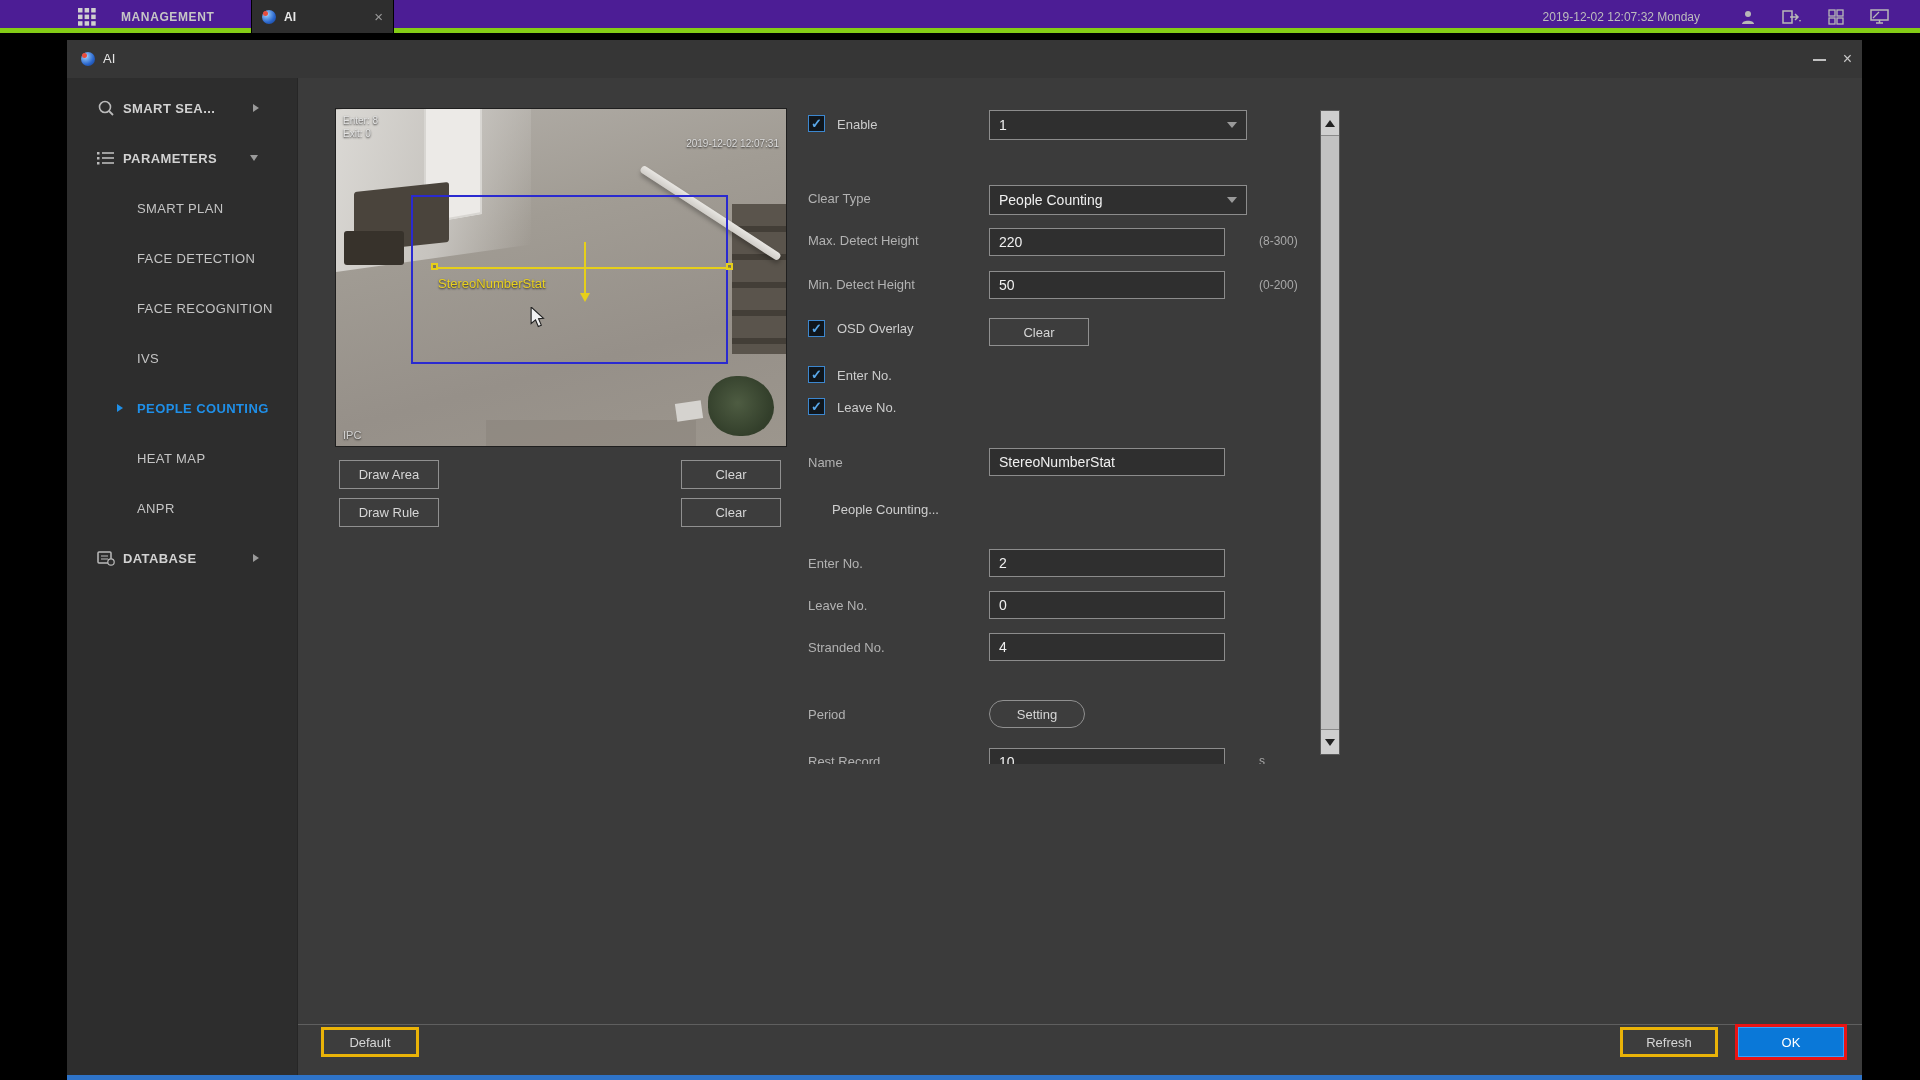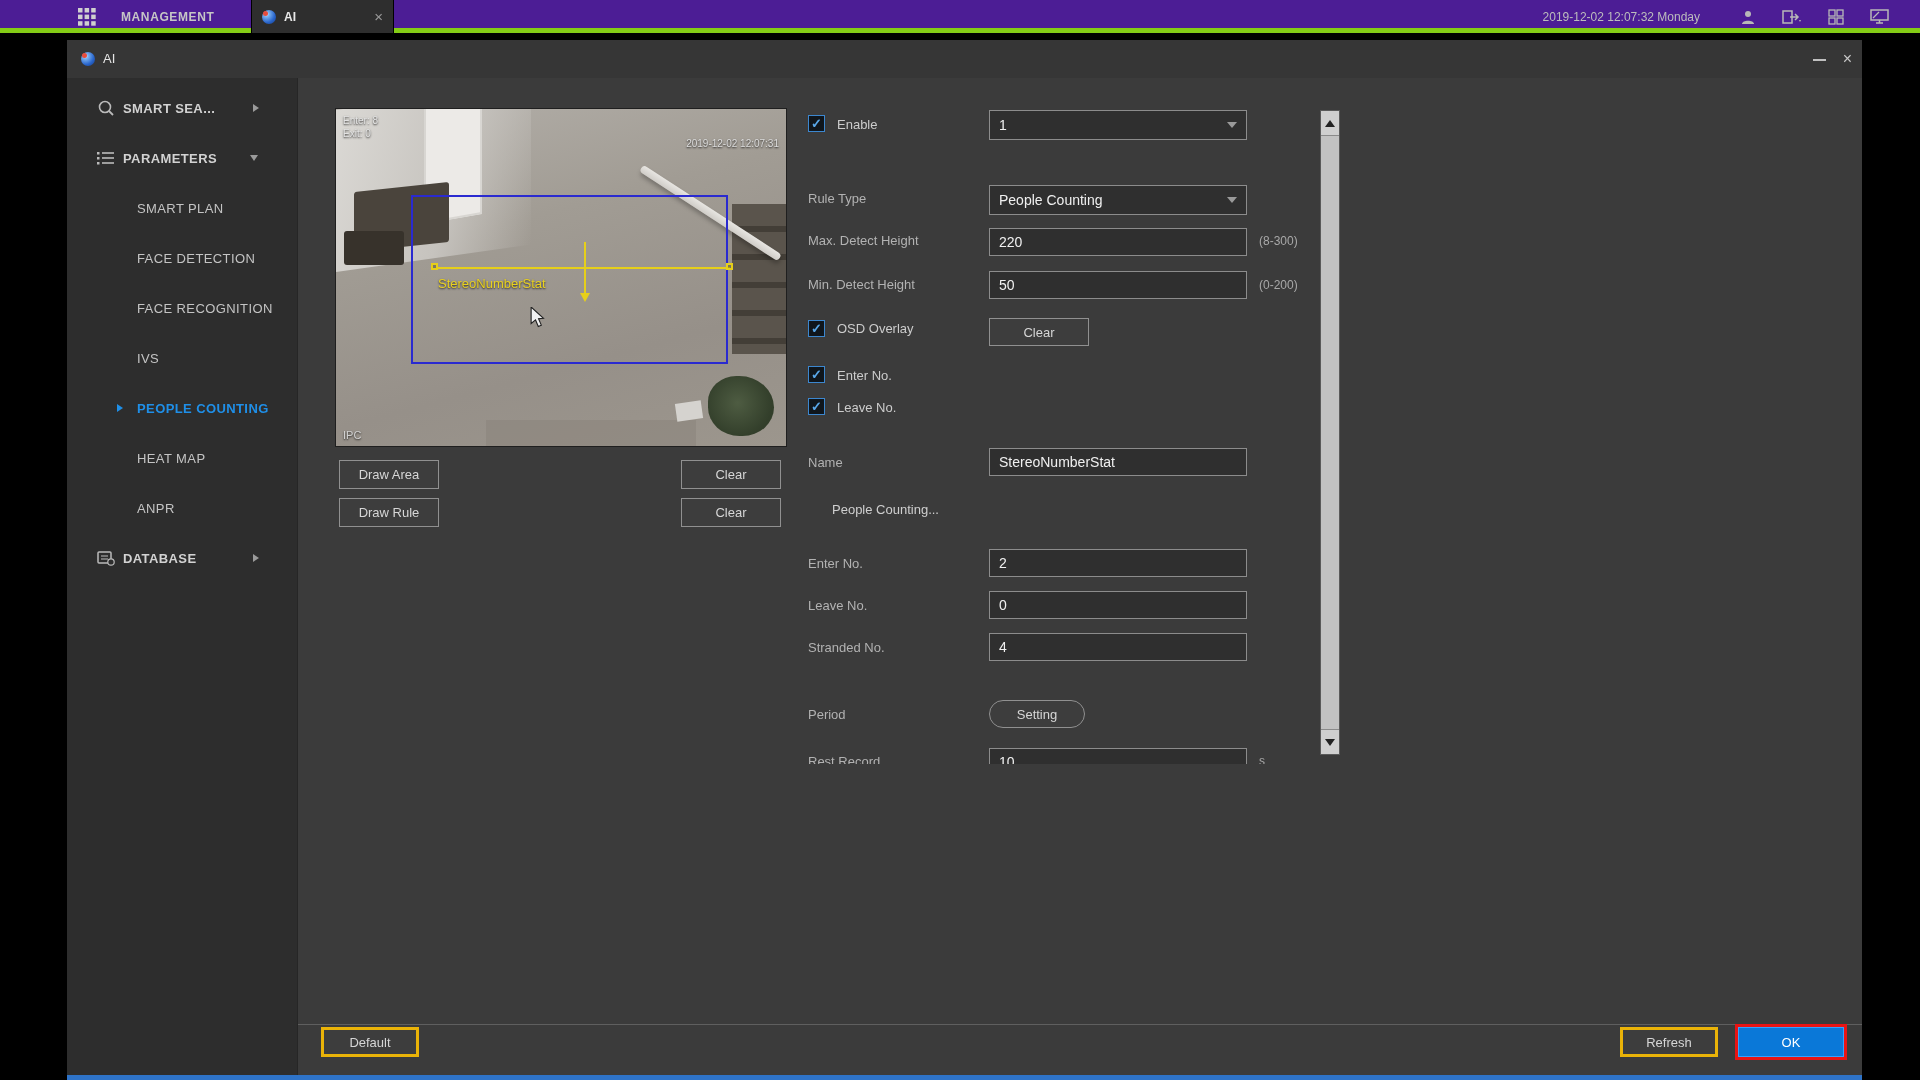--- a/index.html
+++ b/index.html
@@ -83,21 +83,21 @@
   .form-clip { position:absolute; left:490px; top:0; width:531px; height:686px; overflow:hidden; }
   .f-label { position:absolute; left:20px; color:#b2b2b2; font-size:13px; }
   .f-chklabel { position:absolute; left:49px; color:#cccccc; font-size:13px; }
   .f-check { position:absolute; left:20px; width:17px; height:17px; background:#10161c; border:1px solid #3c87cf;
              display:flex; align-items:center; justify-content:center; cursor:pointer; }
   .f-check .mark { color:#59a7e8; font-size:13px; font-weight:bold; line-height:1; }
   .dd { position:absolute; left:201px; width:258px; height:30px; background:#2f2f2f; border:1px solid #8c8c8c;
         display:flex; align-items:center; padding:0 9px; cursor:pointer; }
   .dd-val { color:#f0f0f0; font-size:14px; flex:1; }
   .dd-caret { width:0; height:0; border-left:5px solid transparent; border-right:5px solid transparent; border-top:6px solid #9a9a9a; }
-  .f-input { position:absolute; left:201px; width:258px; height:28px; background:#2f2f2f; border:1px solid #8c8c8c;
+  .f-input { position:absolute; left:201px; width:236px; height:28px; background:#2f2f2f; border:1px solid #8c8c8c;
              color:#f0f0f0; font-size:14px; padding:0 9px; font-family:inherit; outline:none; }
   .f-range { position:absolute; left:471px; color:#a8a8a8; font-size:12px; }
   .f-btn { position:absolute; left:201px; width:100px; height:28px; background:#3d3d3d; border:1px solid #909090;
            color:#d6d6d6; font-size:13px; font-family:inherit; cursor:pointer; }
   .f-section { position:absolute; left:44px; color:#cfcfcf; font-size:13px; }
 
   
   .scrollbar { position:absolute; left:1022px; top:32px; width:20px; height:645px; background:#8f8f8f;
                border:1px solid #5a5a5a; display:flex; flex-direction:column; cursor:pointer; }
   .sb-up,.sb-down { height:24px; background:#cfcfcf; display:flex; align-items:center; justify-content:center; }
@@ -297,21 +297,21 @@
 
       <div class="f-check" style="top:37px">
           <span class="mark">✓</span>
         </div>
       <div class="f-chklabel" style="top:39px">Enable</div>
       <div class="dd" style="top:32px">
         <span class="dd-val">1</span>
         <span class="dd-caret"></span>
       </div>
 
-      <div class="f-label" style="top:113px">Rule Type</div>
+      <div class="f-label" style="top:113px">Clear Type</div>
       <div class="dd" style="top:107px">
         <span class="dd-val">People Counting</span>
         <span class="dd-caret"></span>
       </div>
 
       <div class="f-label" style="top:155px">Max. Detect Height</div>
       <input class="f-input" style="top: 150px;" type="text" value="220">
       <div class="f-range" style="top:156px">(8-300)</div>
 
       <div class="f-label" style="top:199px">Min. Detect Height</div>

